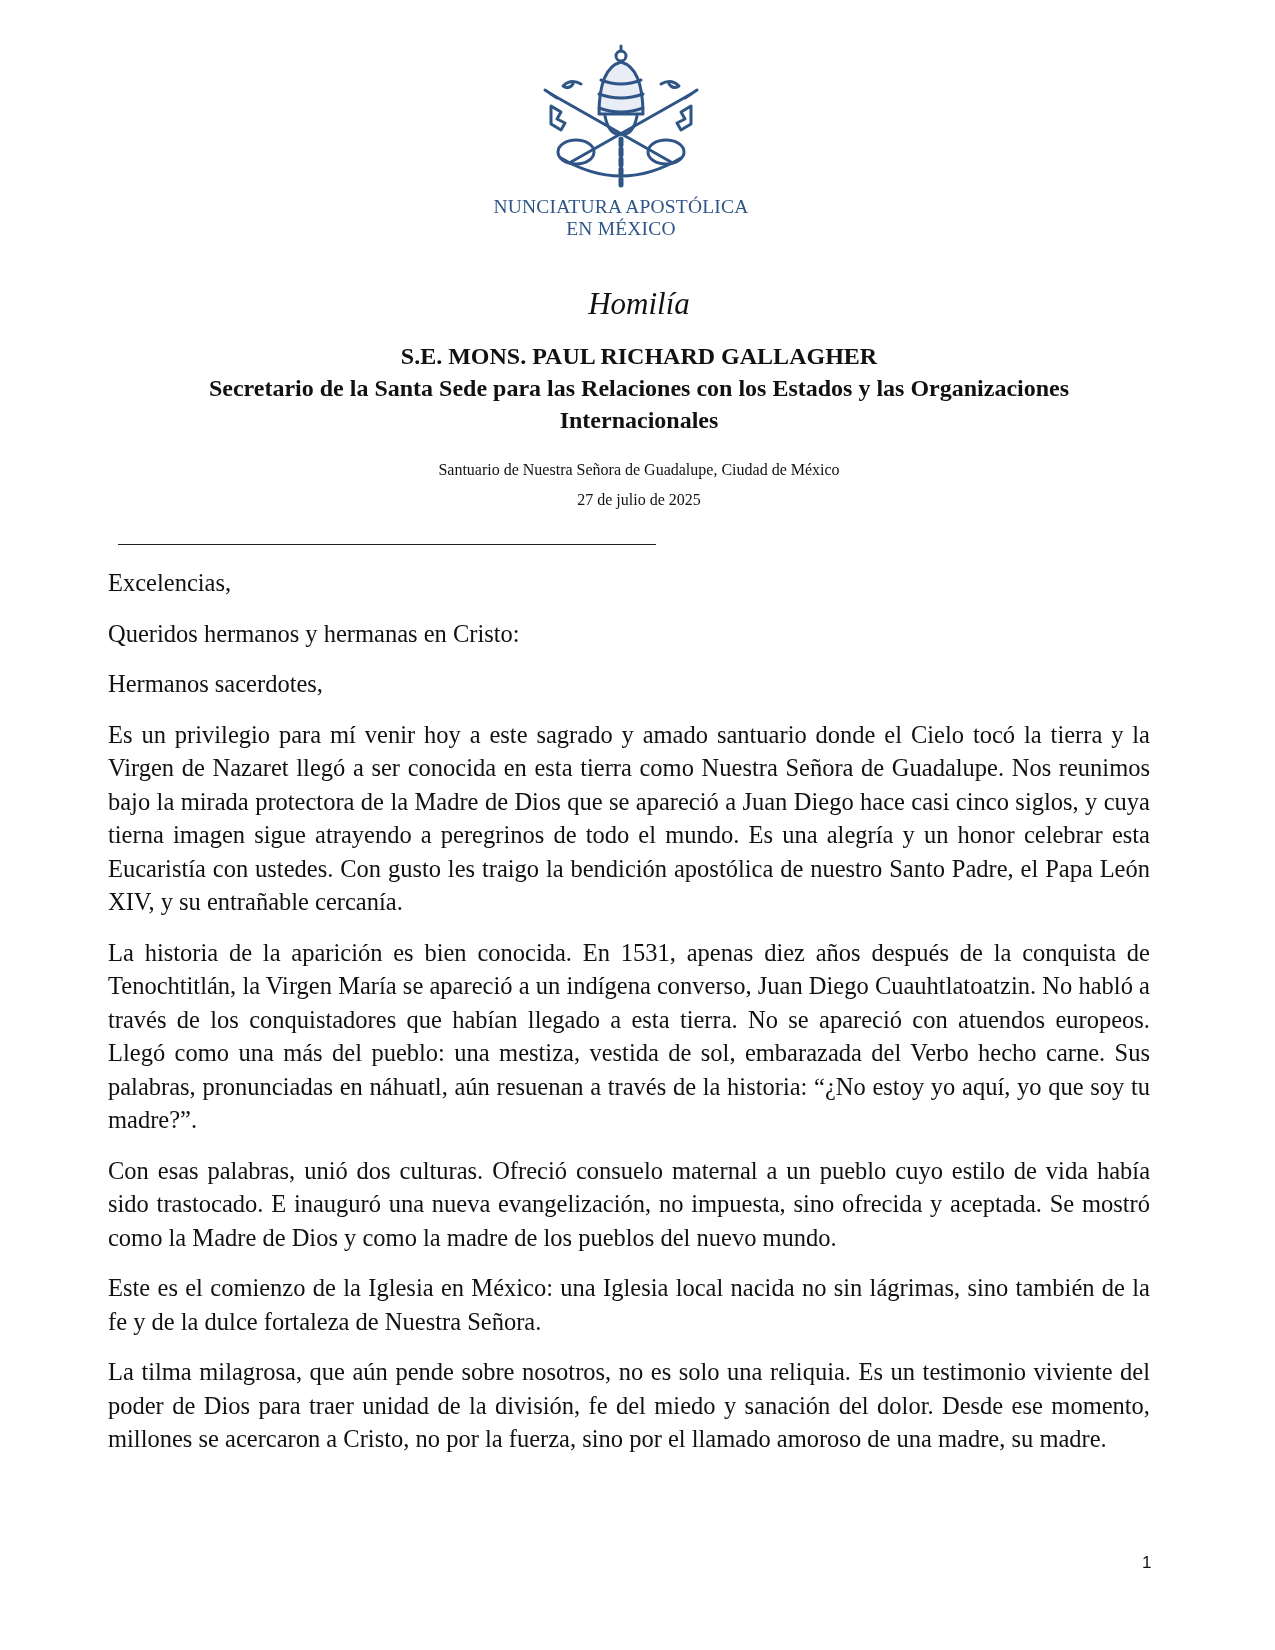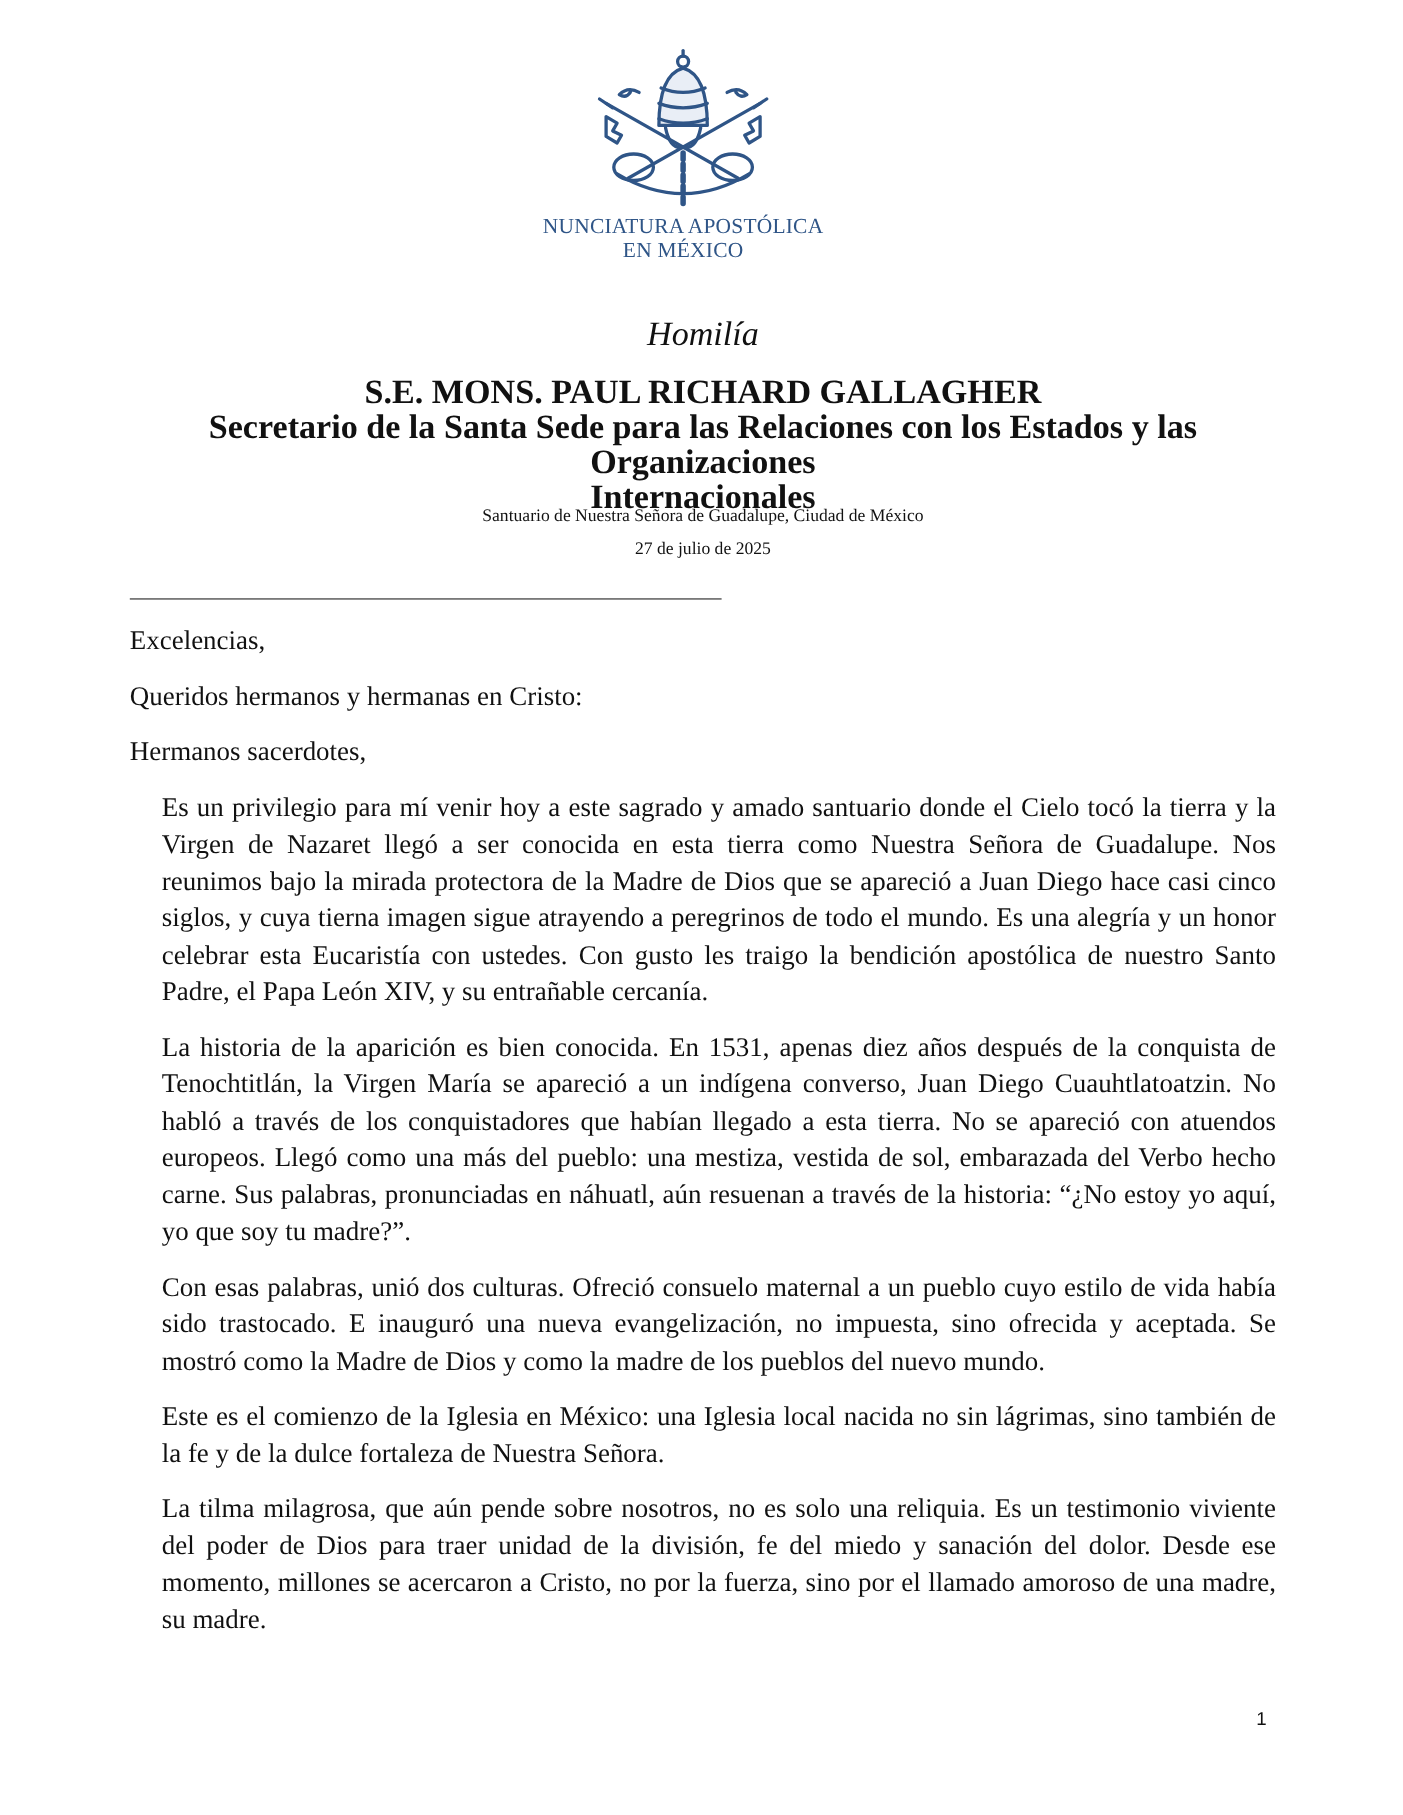--- a/index.html
+++ b/index.html
@@ -3,26 +3,26 @@
 <meta charset="utf-8">
 <style>
   html, body { margin:0; padding:0; background:#ffffff; }
   body { width:1275px; height:1650px; position:relative; overflow:hidden;
          font-family:"Liberation Serif", serif; color:#111; }
   .logo { position:absolute; left:470px; top:44px; width:302px; height:228px; text-align:center; }
   .logo svg { display:block; margin:0 auto; }
   .logo-text { font-family:"Liberation Serif", serif; color:#2f5587; font-size:19.5px; line-height:22px; letter-spacing:0.2px; margin-top:2px; }
   .center { position:absolute; left:118px; width:1042px; text-align:center; }
   .homilia { top:286px; font-size:31px;font-style:italic; }
-  .name { top:340px; font-size:31px; font-weight:bold; line-height:32px; }
+  .name { top:340px; font-size:24px; font-weight:bold; line-height:32px; }
   .place { top:455px; font-size:16px; line-height:30px; }
   .rule { position:absolute; left:118px; top:544px; width:538px; height:0; border-top:1.5px solid #222; }
-  .body { position:absolute; left:118px; top:566px; width:1042px; font-size:24.5px; line-height:33.5px; }
+  .body { position:absolute; left:108px; top:566px; width:1042px; font-size:24.5px; line-height:33.5px; }
   .body p { margin:0 0 17px 0; }
-  .body p.j { text-align:justify; text-align-last:left;margin-left:29px; }
+  .body p.j { text-align:justify; text-align-last:left; }
   .pagenum { position:absolute; left:1142px; top:1553px; font-family:"Liberation Sans", sans-serif; font-size:17px; }
 </style>
 </head>
 <body>
 
 <div class="logo">
   <svg width="200" height="150" viewBox="0 0 200 150">
     <g fill="none" stroke="#2f5587" stroke-width="3" stroke-linecap="round" stroke-linejoin="round">
 
       <line x1="30" y1="50" x2="150" y2="118"></line>

